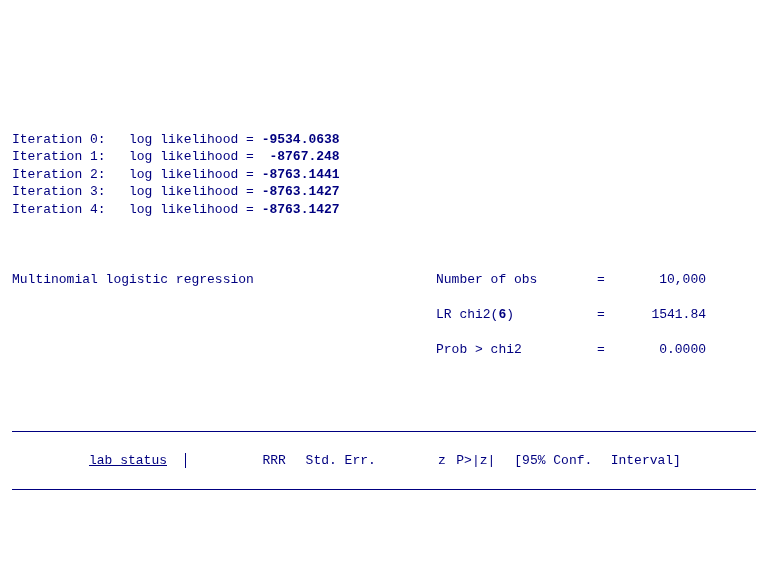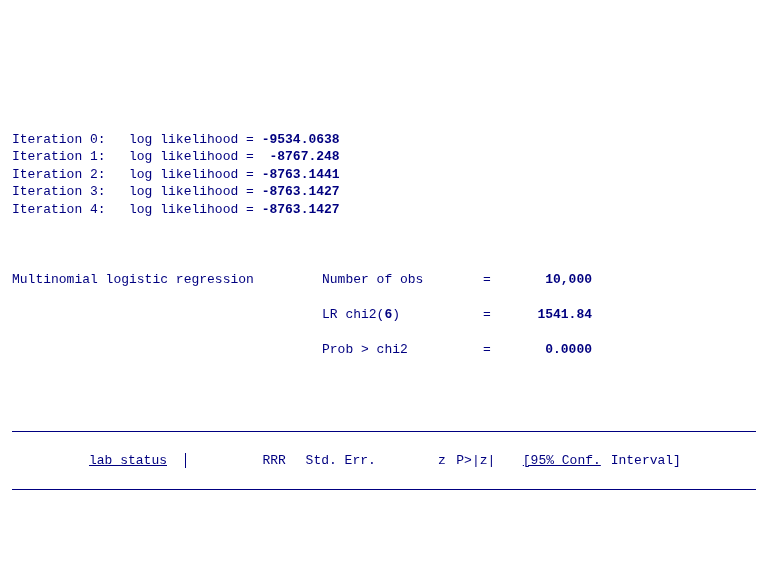--- a/index.html
+++ b/index.html
@@ -17,26 +17,26 @@
   .hr {
     border-top: 1px solid #000080;
     margin: 2px 0;
   }
   .vr { border-left: 1px solid #000080; padding-left: 10px !important; }
   .w-lab { display:inline-block; width: 155px; text-align:right;text-decoration:underline; }
   .w-rrr { display:inline-block; width: 90px; text-align:right; }
   .w-se  { display:inline-block; width: 90px; text-align:right; }
   .w-z   { display:inline-block; width: 70px; text-align:right; }
   .w-p   { display:inline-block; width: 60px; text-align:center; }
-  .w-lo  { display:inline-block; width: 95px; text-align:right;text-decoration:underline; }
+  .w-lo  { display:inline-block; width: 95px; text-align:center; }
   .w-hi  { display:inline-block; width: 90px; text-align:center; }
-  .hdr-left { display:inline-block; width: 310px; }
+  .hdr-left { display:inline-block; width: 424px; }
   .hdr-lab  { display:inline-block; width: 150px; }
   .hdr-eq   { display:inline-block; width: 30px; text-align:center; }
-  .hdr-val  { display:inline-block; width: 90px; text-align:right; font-weight:bold; }
+  .hdr-val  { display:inline-block; width: 90px; text-align:right; font-weight:normal; }
 </style>
 </head>
 <body>
 
 
 
 <div>
 <span class="line"> </span>
 <div id="iters"><span class="line">Iteration 0:   log likelihood = <span class="bold">-9534.0638</span></span><span class="line">Iteration 1:   log likelihood = <span class="bold"> -8767.248</span></span><span class="line">Iteration 2:   log likelihood = <span class="bold">-8763.1441</span></span><span class="line">Iteration 3:   log likelihood = <span class="bold">-8763.1427</span></span><span class="line">Iteration 4:   log likelihood = <span class="bold">-8763.1427</span></span></div>
 <span class="line"> </span>

